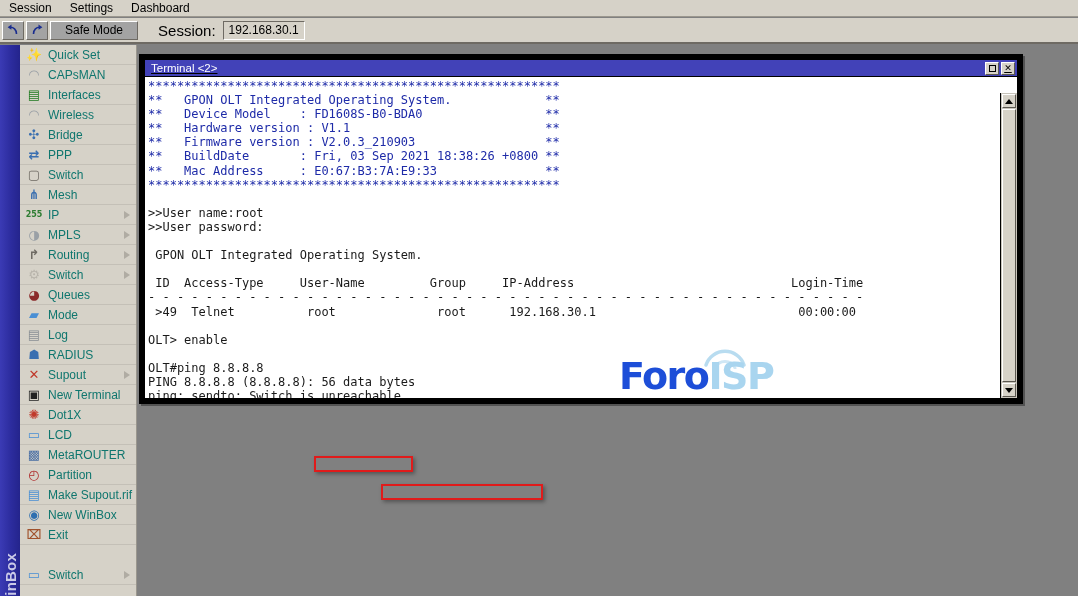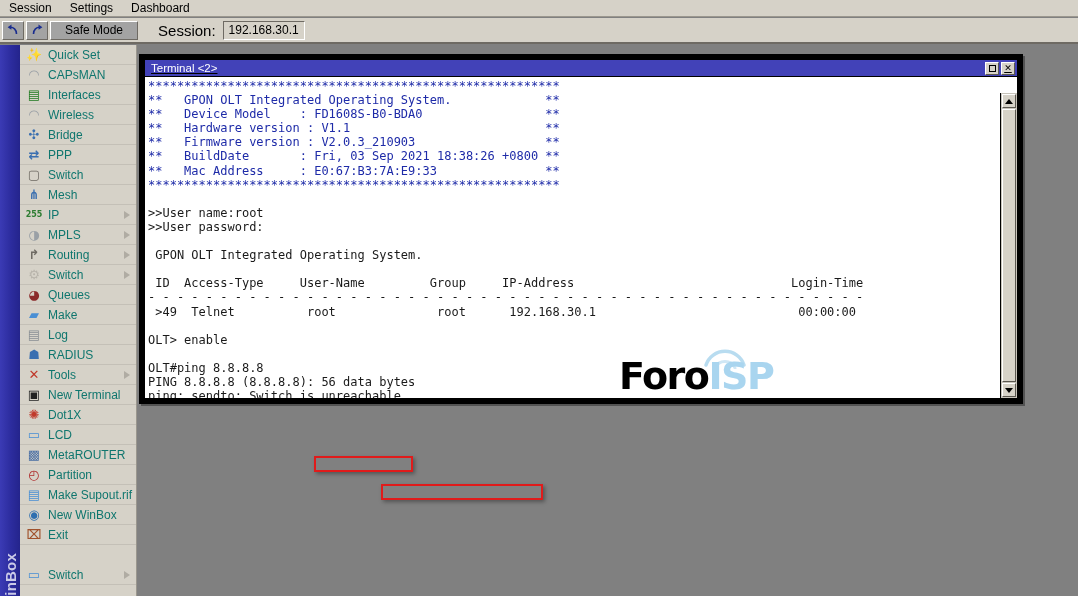--- a/index.html
+++ b/index.html
@@ -304,21 +304,21 @@
   }
   #watermark .wm-text {
     position: absolute;
     left: 0; top: 8px;
     font-family: "DejaVu Sans", sans-serif;
     font-size: 38px;
     font-weight: bold;
     letter-spacing: -1.5px;
     line-height: 1;
   }
-  .wm-foro { color: #000000; }
+  .wm-foro { color: #1d4ed8; }
   .wm-isp { color: #a9d5ef; }
   #wm-arc {
     position: absolute;
     left: 83px; top: 0px;
   }
 
   
   .cursor-blk {
     display: inline-block;
     width: 8px;
@@ -411,33 +411,33 @@
         <span class="ico" style="color: rgb(184, 180, 171); font-size: 13px; font-family: &quot;DejaVu Sans&quot;, sans-serif; font-weight: bold;">⚙</span>
         <span class="lbl">Switch</span>
         <span class="arrow"></span>
       </div>
       <div class="side-item">
         <span class="ico" style="color: rgb(139, 43, 43); font-size: 13px; font-family: &quot;DejaVu Sans&quot;, sans-serif; font-weight: bold;">◕</span>
         <span class="lbl">Queues</span>
       </div>
       <div class="side-item">
         <span class="ico" style="color: rgb(74, 143, 212); font-size: 13px; font-family: &quot;DejaVu Sans&quot;, sans-serif; font-weight: bold;">▰</span>
-        <span class="lbl">Make</span>
+        <span class="lbl">Mode</span>
       </div>
       <div class="side-item">
         <span class="ico" style="color: rgb(138, 143, 148); font-size: 13px; font-family: &quot;DejaVu Sans&quot;, sans-serif; font-weight: bold;">▤</span>
         <span class="lbl">Log</span>
       </div>
       <div class="side-item">
         <span class="ico" style="color: rgb(58, 111, 176); font-size: 13px; font-family: &quot;DejaVu Sans&quot;, sans-serif; font-weight: bold;">☗</span>
         <span class="lbl">RADIUS</span>
       </div>
       <div class="side-item">
         <span class="ico" style="color: rgb(192, 57, 43); font-size: 13px; font-family: &quot;DejaVu Sans&quot;, sans-serif; font-weight: bold;">✕</span>
-        <span class="lbl">Tools</span>
+        <span class="lbl">Supout</span>
         <span class="arrow"></span>
       </div>
       <div class="side-item">
         <span class="ico" style="color: rgb(34, 34, 34); font-size: 13px; font-family: &quot;DejaVu Sans&quot;, sans-serif; font-weight: bold;">▣</span>
         <span class="lbl">New Terminal</span>
       </div>
       <div class="side-item">
         <span class="ico" style="color: rgb(192, 57, 43); font-size: 13px; font-family: &quot;DejaVu Sans&quot;, sans-serif; font-weight: bold;">✺</span>
         <span class="lbl">Dot1X</span>
       </div>

